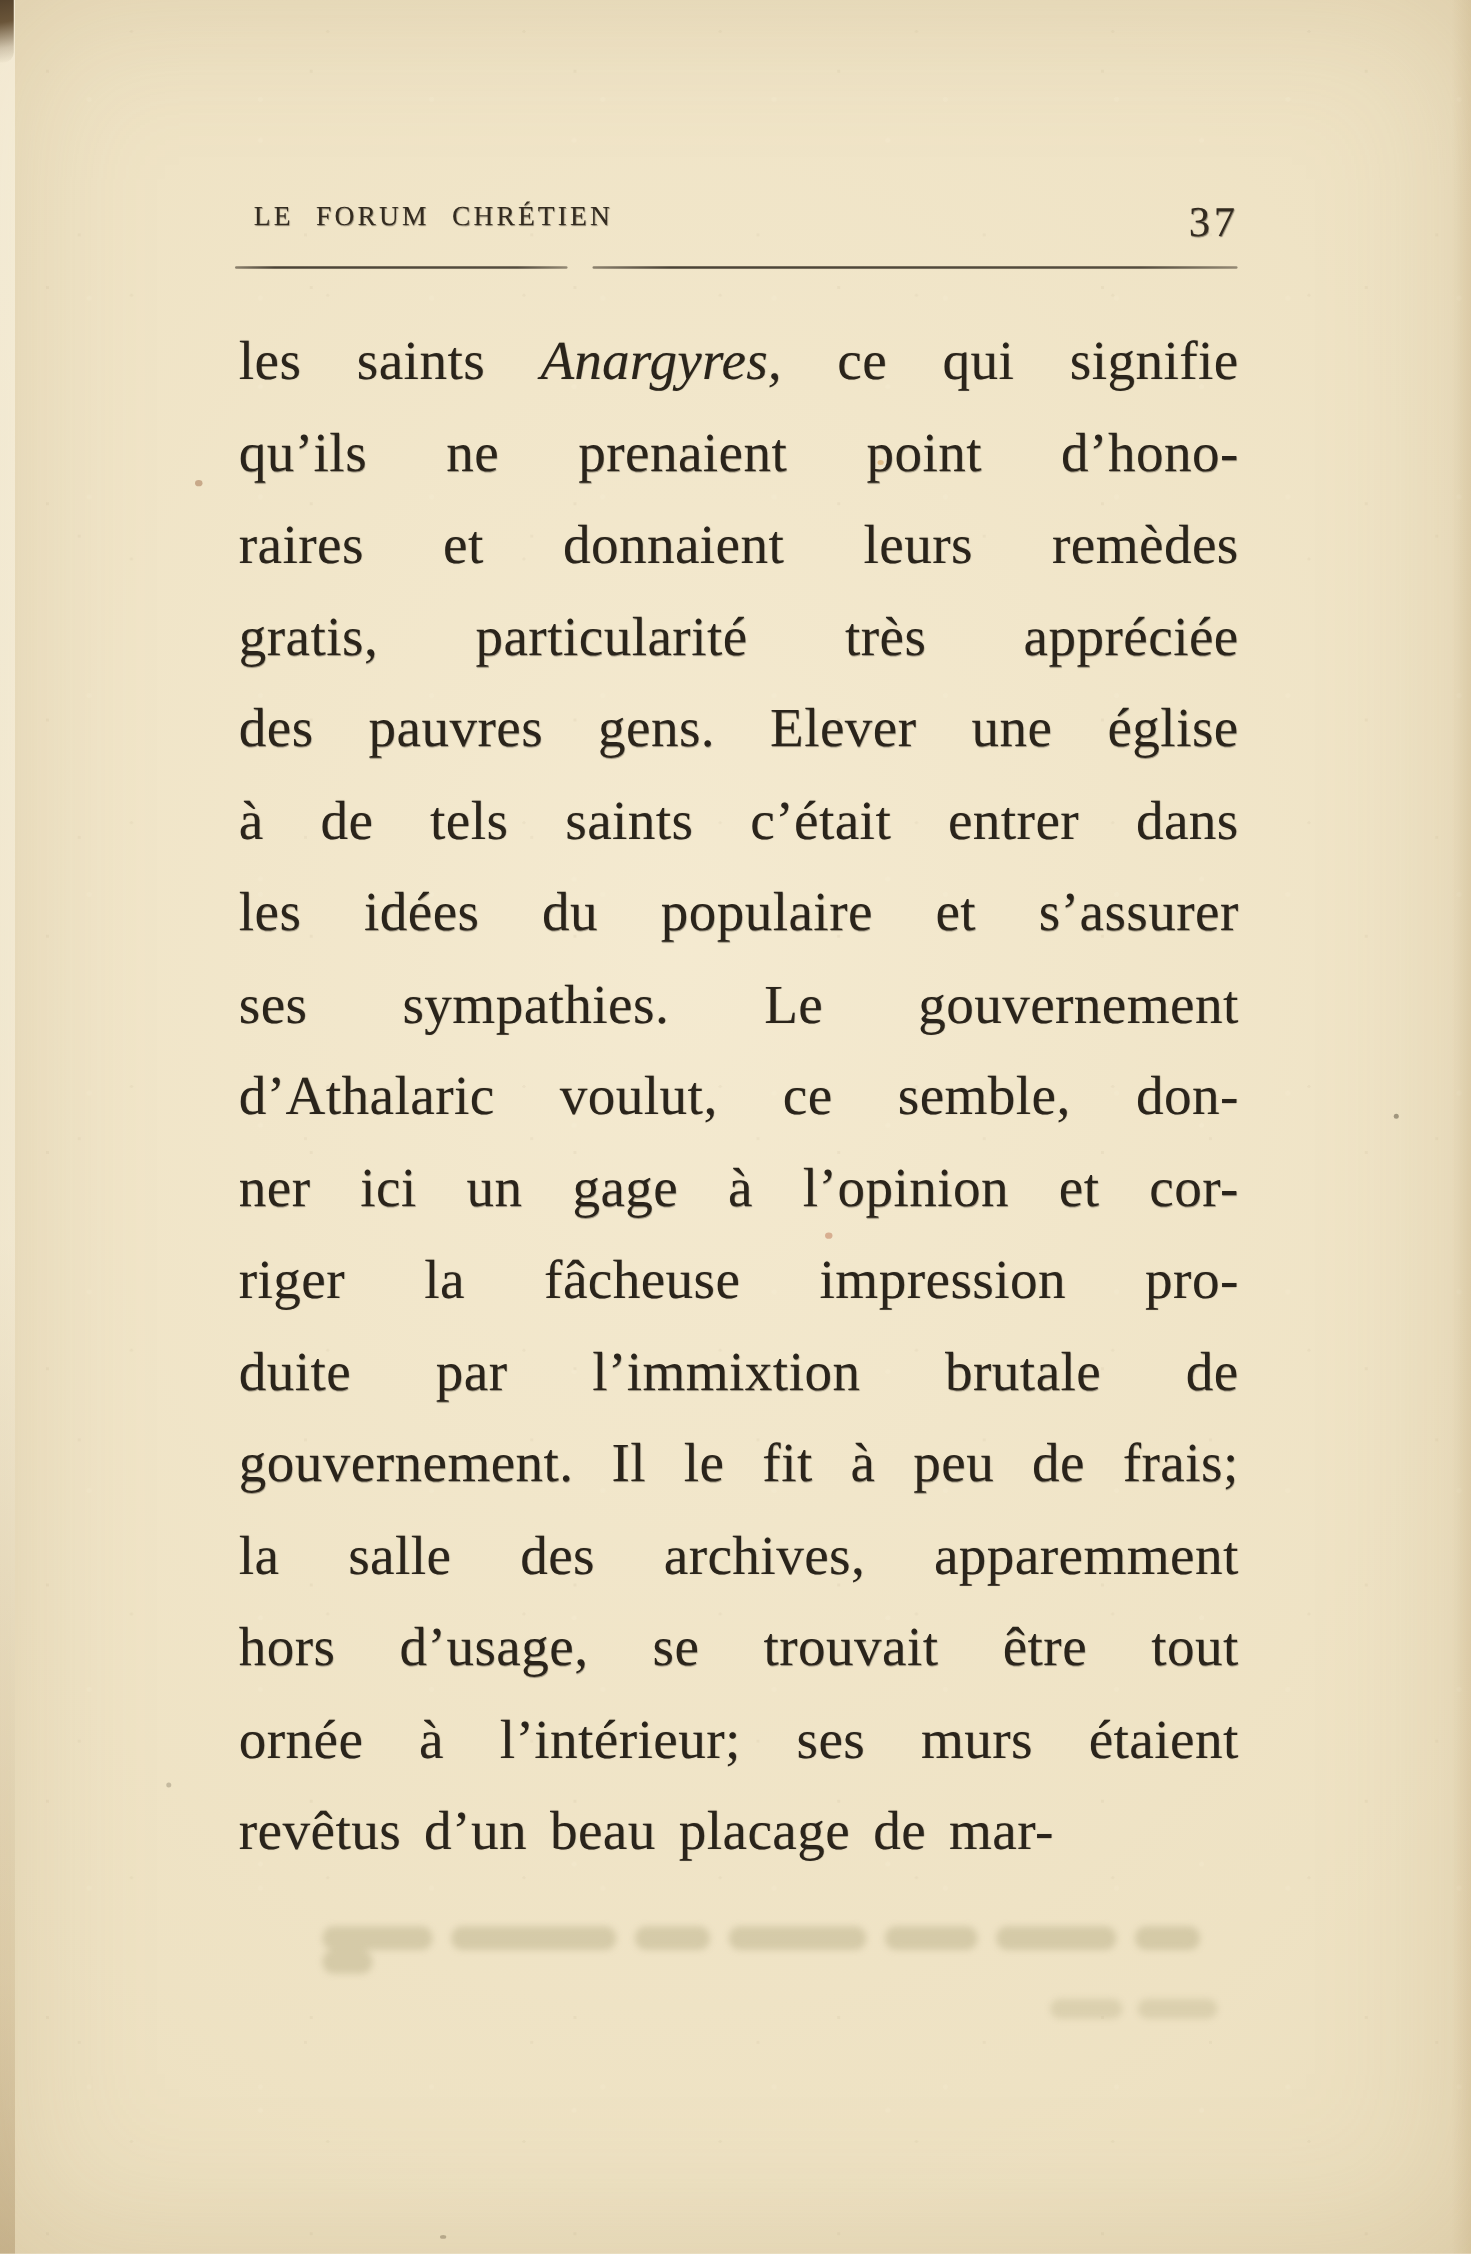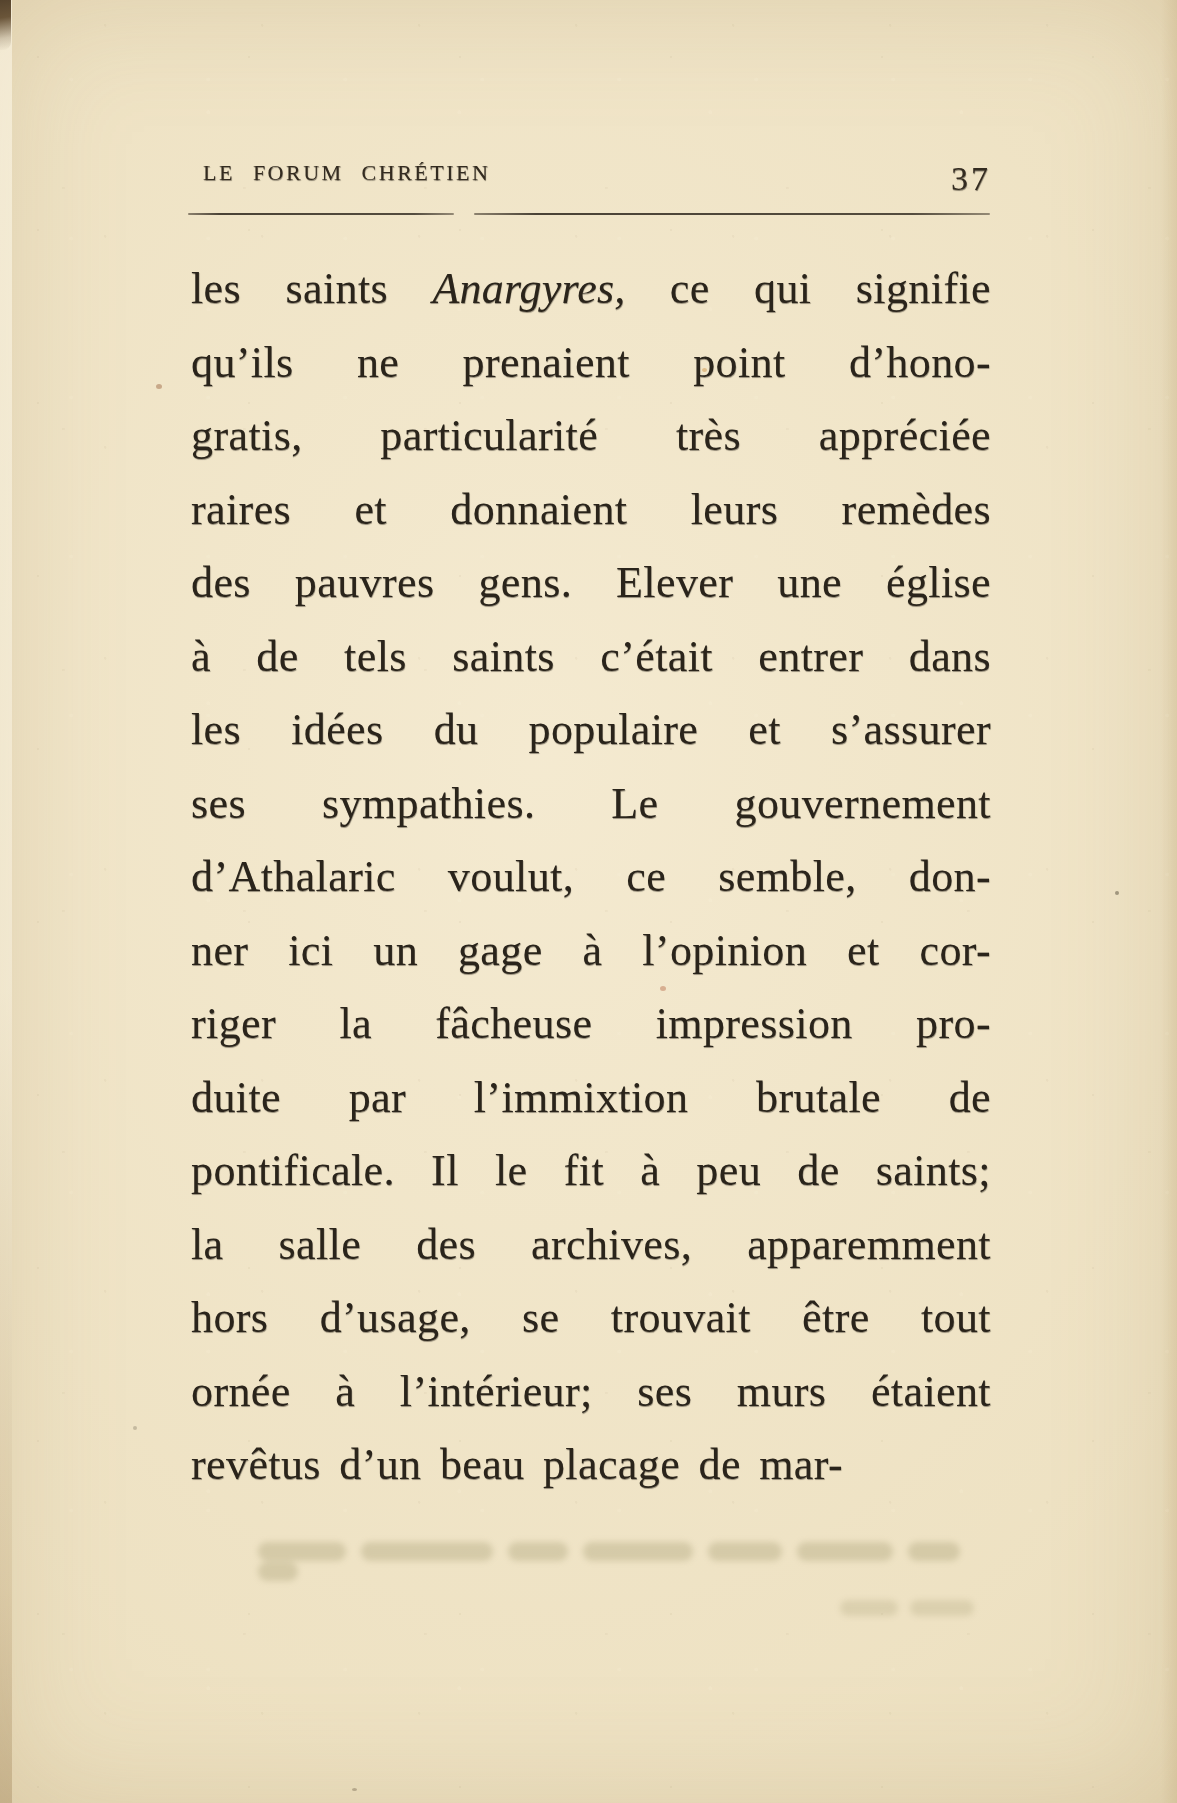--- a/index.html
+++ b/index.html
@@ -127,31 +127,31 @@
   </header>
 
   <div class="rule">
     <span class="rule-seg seg1"></span>
     <span class="rule-seg seg2"></span>
   </div>
 
   <main class="text-block" id="text-block">
       <div class="line">les saints <i>Anargyres,</i> ce qui signifie</div>
       <div class="line">qu’ils ne prenaient point d’hono-</div>
+      <div class="line">raires et donnaient leurs remèdes</div>
       <div class="line">gratis, particularité très appréciée</div>
-      <div class="line">raires et donnaient leurs remèdes</div>
       <div class="line">des pauvres gens. Elever une église</div>
       <div class="line">à de tels saints c’était entrer dans</div>
       <div class="line">les idées du populaire et s’assurer</div>
       <div class="line">ses sympathies. Le gouvernement</div>
       <div class="line">d’Athalaric voulut, ce semble, don-</div>
       <div class="line">ner ici un gage à l’opinion et cor-</div>
       <div class="line">riger la fâcheuse impression pro-</div>
       <div class="line">duite par l’immixtion brutale de</div>
-      <div class="line">pontificale. Il le fit à peu de saints;</div>
+      <div class="line">gouvernement. Il le fit à peu de frais;</div>
       <div class="line">la salle des archives, apparemment</div>
       <div class="line">hors d’usage, se trouvait être tout</div>
       <div class="line">ornée à l’intérieur; ses murs étaient</div>
       <div class="line last">revêtus d’un beau placage de mar-</div>
     </main>
 
   <div class="ghost">
     <span style="width:88px"></span><span style="width:132px"></span><span style="width:60px"></span><span style="width:110px"></span><span style="width:74px"></span><span style="width:96px"></span><span style="width:52px"></span><span style="width:40px"></span>
   </div>
   <div class="ghost-b">

